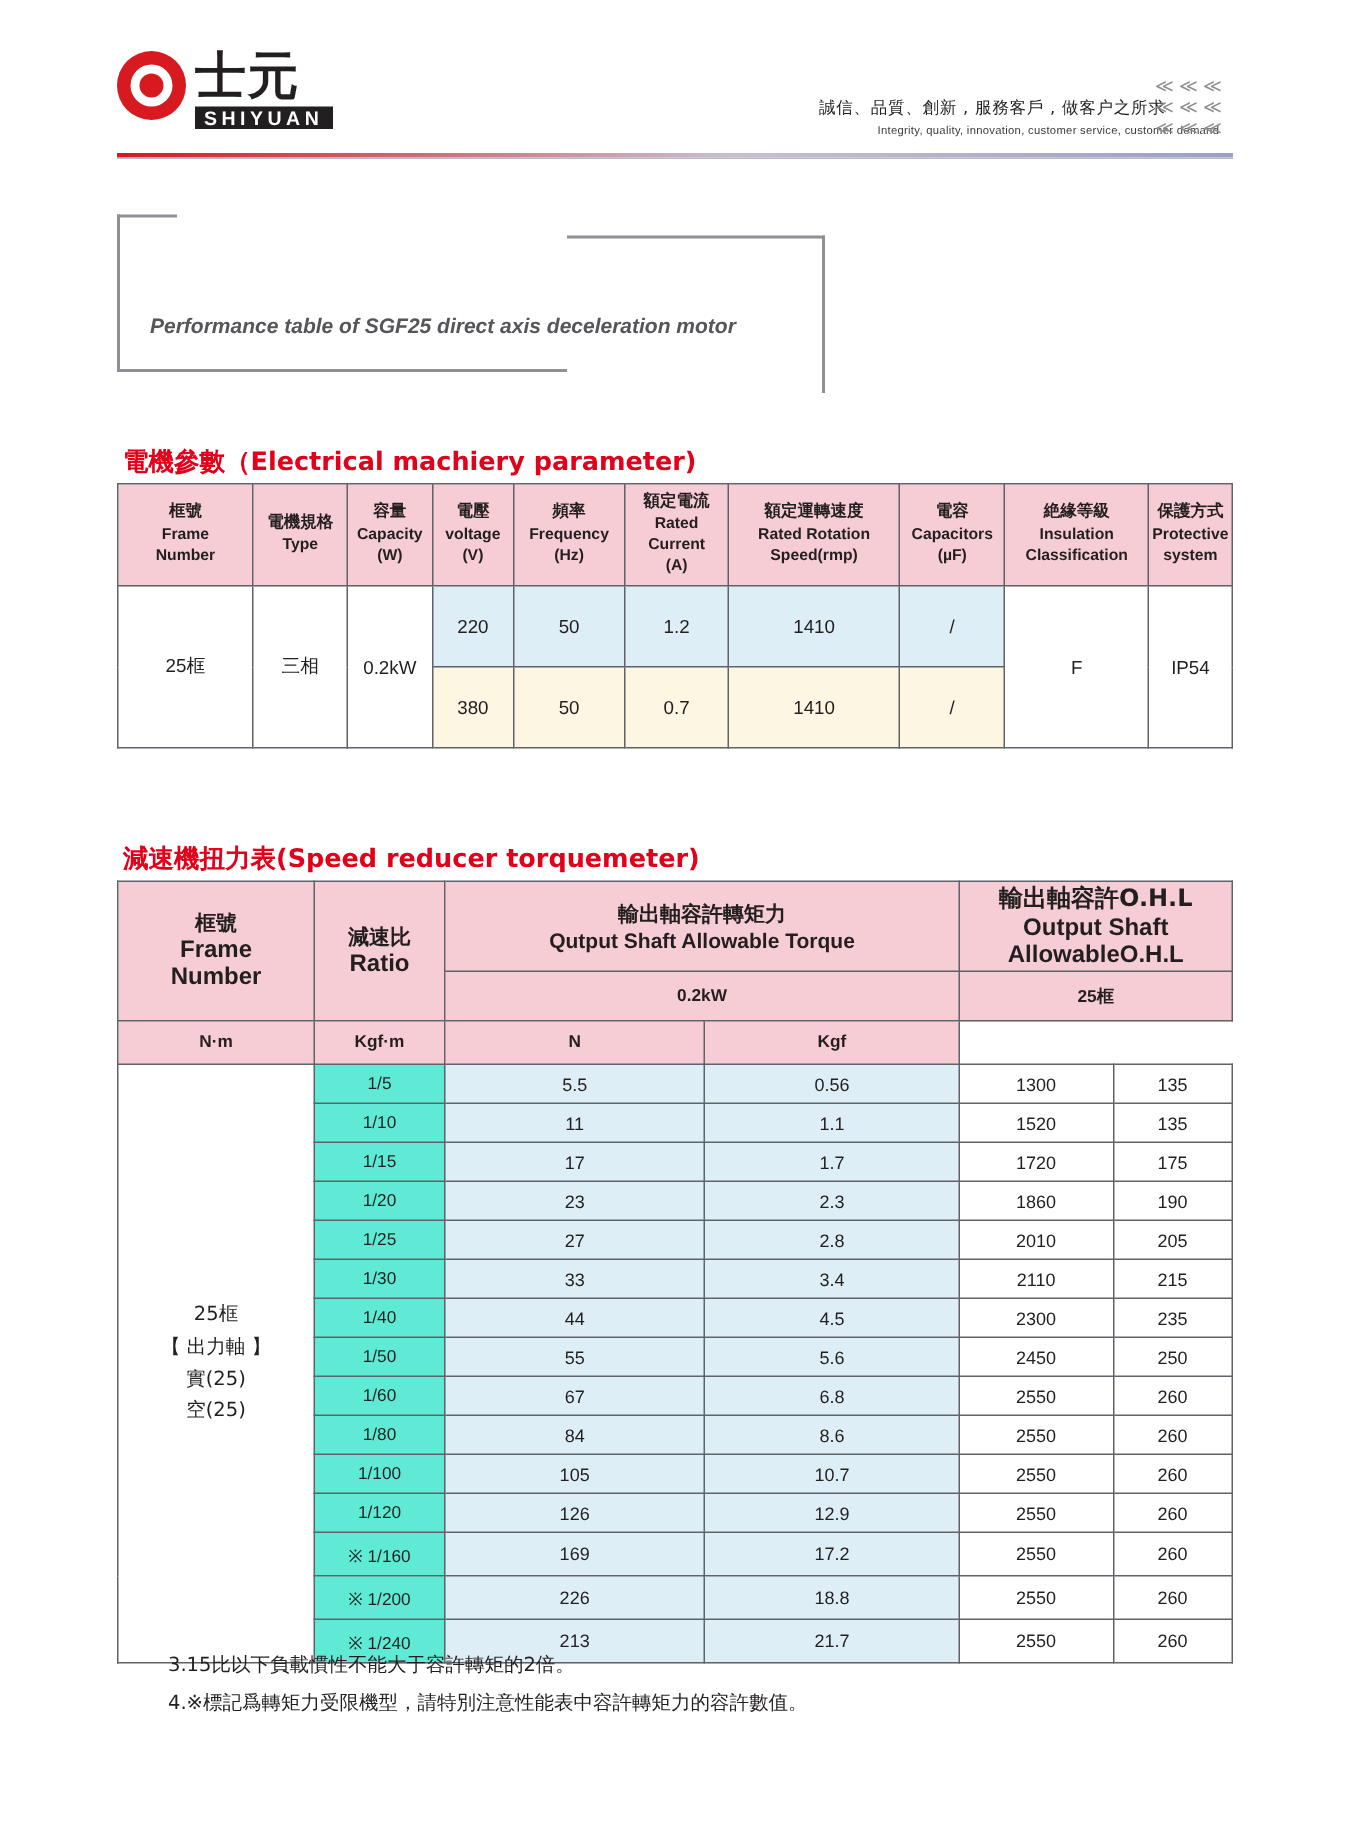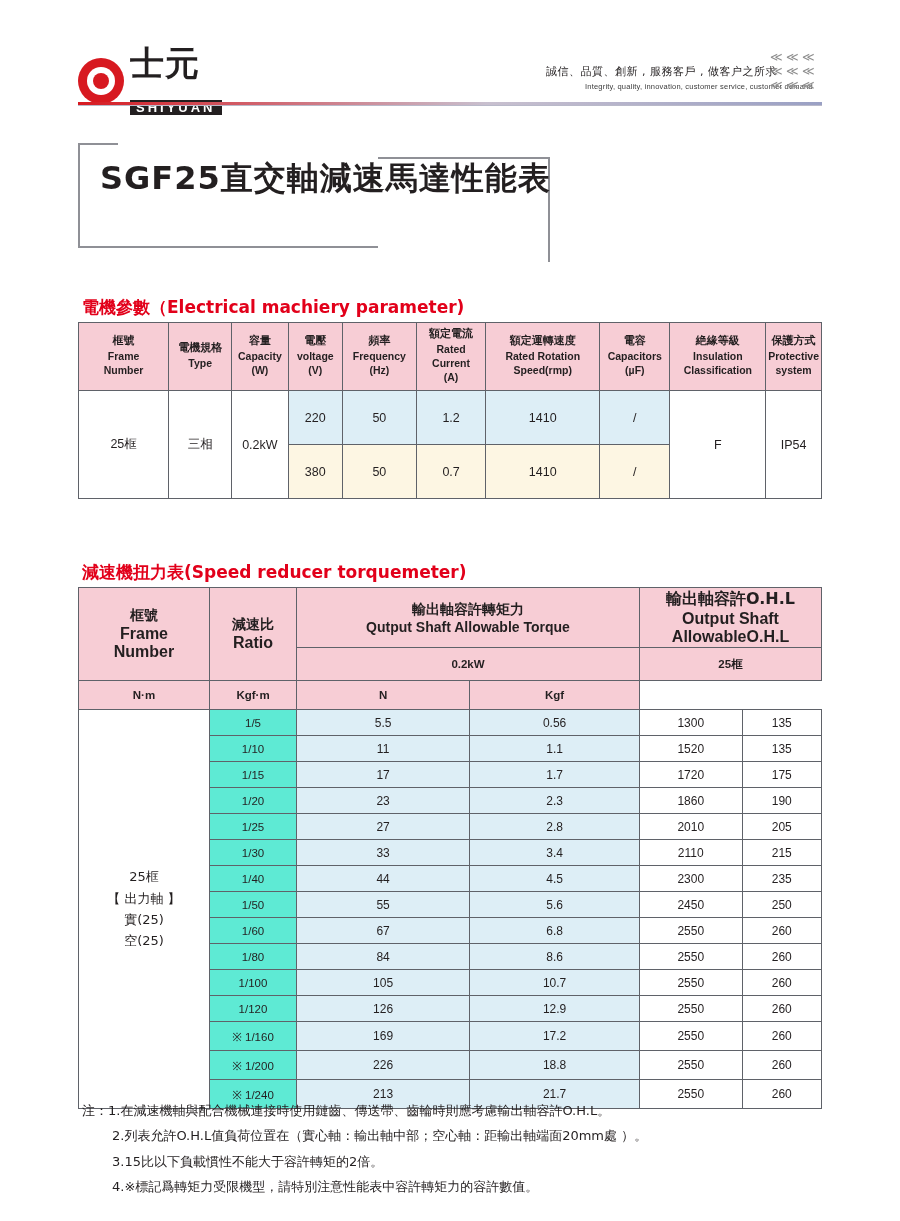--- a/index.html
+++ b/index.html
@@ -10,43 +10,43 @@
     color:#231f20;
     position:relative;
     overflow:hidden;
   }
 
   
   .header{
     position:absolute;left:0;top:0;width:900px;height:118px;
   }
   .logo-wrap{
-    position:absolute;left:78px;top:46px;
-    display:flex;align-items:center;
+    position:absolute;left:78px;top:34px;
+    display:flex;align-items:flex-start;
   }
   .logo-mark{
     width:46px;height:46px;border-radius:50%;
     background:#d71920;position:relative;flex:none;
   }
   .logo-mark:before{
     content:"";position:absolute;left:9px;top:9px;width:28px;height:28px;
     border-radius:50%;background:#ffffff;
   }
   .logo-mark:after{
     content:"";position:absolute;left:15px;top:15px;width:16px;height:16px;
     border-radius:50%;background:#d71920;
   }
   .logo-text{margin-left:6px;line-height:1;}
   .logo-cn{
     font-size:34px;font-weight:bold;letter-spacing:1px;color:#231f20;
     font-family:"DejaVu Sans", sans-serif;
   }
   .logo-en{
     font-size:13px;font-weight:bold;letter-spacing:3px;color:#ffffff;
-    background:#231f20;display:inline-block;padding:1px 6px;margin-top:20px;
+    background:#231f20;display:inline-block;padding:1px 6px;margin-top:3px;
   }
   .slogan{
     position:absolute;left:546px;top:64px;text-align:left;
   }
   .slogan-cn{font-size:11px;color:#231f20;letter-spacing:.5px;font-family:"DejaVu Sans",sans-serif;}
   .slogan-en{font-size:7.5px;color:#3b3b3b;letter-spacing:.2px;margin-top:3px;padding-left:39px;}
   .dots{
     position:absolute;left:770px;top:52px;width:90px;height:44px;
   }
   .dots span{
@@ -181,21 +181,21 @@
   <div class="header-rule"></div>
   <div class="header-rule2"></div>
 </div>
 
 <div class="title-block">
   <div class="lbar"></div>
   <div class="ltop"></div>
   <div class="lbot"></div>
   <div class="rbar"></div>
   <div class="rtop"></div>
-  <div class="title-cn">SGF25直交軸減速馬達性能表</div>
+  <div class="title-en">Performance table of SGF25 direct axis deceleration motor</div>
 </div>
 
 <div class="sec-title" id="sec1">電機參數（Electrical machiery parameter)</div>
 
 <table class="t1">
   <thead>
     <tr>
       <th style="width:88px">
         <span class="cn">框號</span>
         <span>Frame<br>Number</span>
@@ -403,17 +403,15 @@
       <td class="ratio">※ 1/240</td>
       <td class="val-blue">213</td>
       <td class="val-blue">21.7</td>
       <td class="val-white" style="height:26px">2550</td>
       <td class="val-white">260</td>
     </tr>
   </tbody>
 </table>
 
 <div class="notes">
-  <div class="n0"><span>注：</span><span>1.在減速機軸與配合機械連接時使用鏈齒、傳送帶、齒輪時則應考慮輸出軸容許O.H.L。</span></div>
-  <div class="ni">2.列表允許O.H.L值負荷位置在（實心軸：輸出軸中部；空心軸：距輸出軸端面20mm處 ）。</div>
   <div class="ni">3.15比以下負載慣性不能大于容許轉矩的2倍。</div>
   <div class="ni">4.※標記爲轉矩力受限機型，請特別注意性能表中容許轉矩力的容許數值。</div>
 </div>
 
 </body></html>

